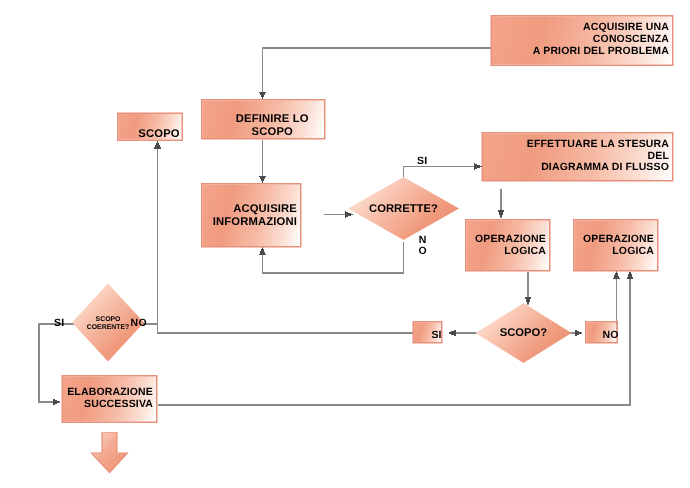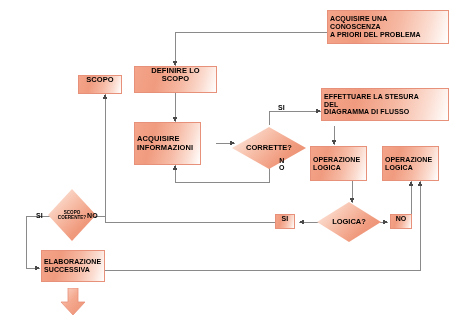--- a/index.html
+++ b/index.html
@@ -17,30 +17,31 @@
   #canvas {
     position: absolute;
     left: 0; top: 0;
     width: 460px;
     height: 325px;
   }
   .node {
     position: absolute;
     box-sizing: border-box;
     display: flex;
-    align-items: flex-start;
+    align-items: flex-end;
     justify-content: center;
     text-align: center;
     color: #000000;
     font-weight: bold;
     line-height: 1.12;
     letter-spacing: 0.1px;
     background: linear-gradient(105deg, #f4a48a 0%, #f09b7f 28%, #f6b9a3 58%, #fbddd1 82%, #ffffff 100%);
     border: 1px solid #e8917a;
     z-index: 3;
+    padding-left: 12px;
   }
   .node span { display: block; padding: 0 2px; }
   .diamond {
     position: absolute;
     box-sizing: border-box;
     display: flex;
     align-items: center;
     justify-content: center;
     text-align: center;
     color: #000000;
@@ -127,21 +128,21 @@
 
 <div class="node" style="left:134px; top:66px; width:83px; height:27px; font-size:7.5px;">
   <span>DEFINIRE LO SCOPO</span>
 </div>
 
 <div class="node" style="left:134px; top:122px; width:67px; height:43px; font-size:7.5px; flex-direction:column;">
   <span>ACQUISIRE</span>
   <span>INFORMAZIONI</span>
 </div>
 
-<div class="diamond" style="left:232px; top:127px; width:74px; height:42px; font-size:7.5px;">
+<div class="diamond" style="left:232px; top:118px; width:74px; height:42px; font-size:7.5px;">
   <span>CORRETTE?</span>
 </div>
 
 <div class="edgelabel" style="left:278px; top:104px;">SI</div>
 
 <div class="edgelabel" style="left:279px; top:157px;">N
 O</div>
 
 <div class="node" style="left:321px; top:88px; width:128px; height:33px; font-size:7px; flex-direction:column;">
   <span>EFFETTUARE LA STESURA</span>
@@ -153,21 +154,21 @@
   <span>OPERAZIONE</span>
   <span>LOGICA</span>
 </div>
 
 <div class="node" style="left:382px; top:146px; width:57px; height:35px; font-size:7px; flex-direction:column;">
   <span>OPERAZIONE</span>
   <span>LOGICA</span>
 </div>
 
 <div class="diamond" style="left:317px; top:202px; width:64px; height:40px; font-size:7.5px;">
-  <span>LOGICA?</span>
+  <span>SCOPO?</span>
 </div>
 
 <div class="node" style="left:275px; top:214px; width:20px; height:15px; font-size:7px;">
   <span>SI</span>
 </div>
 
 <div class="node" style="left:390px; top:214px; width:22px; height:15px; font-size:7px;">
   <span>NO</span>
 </div>
 

